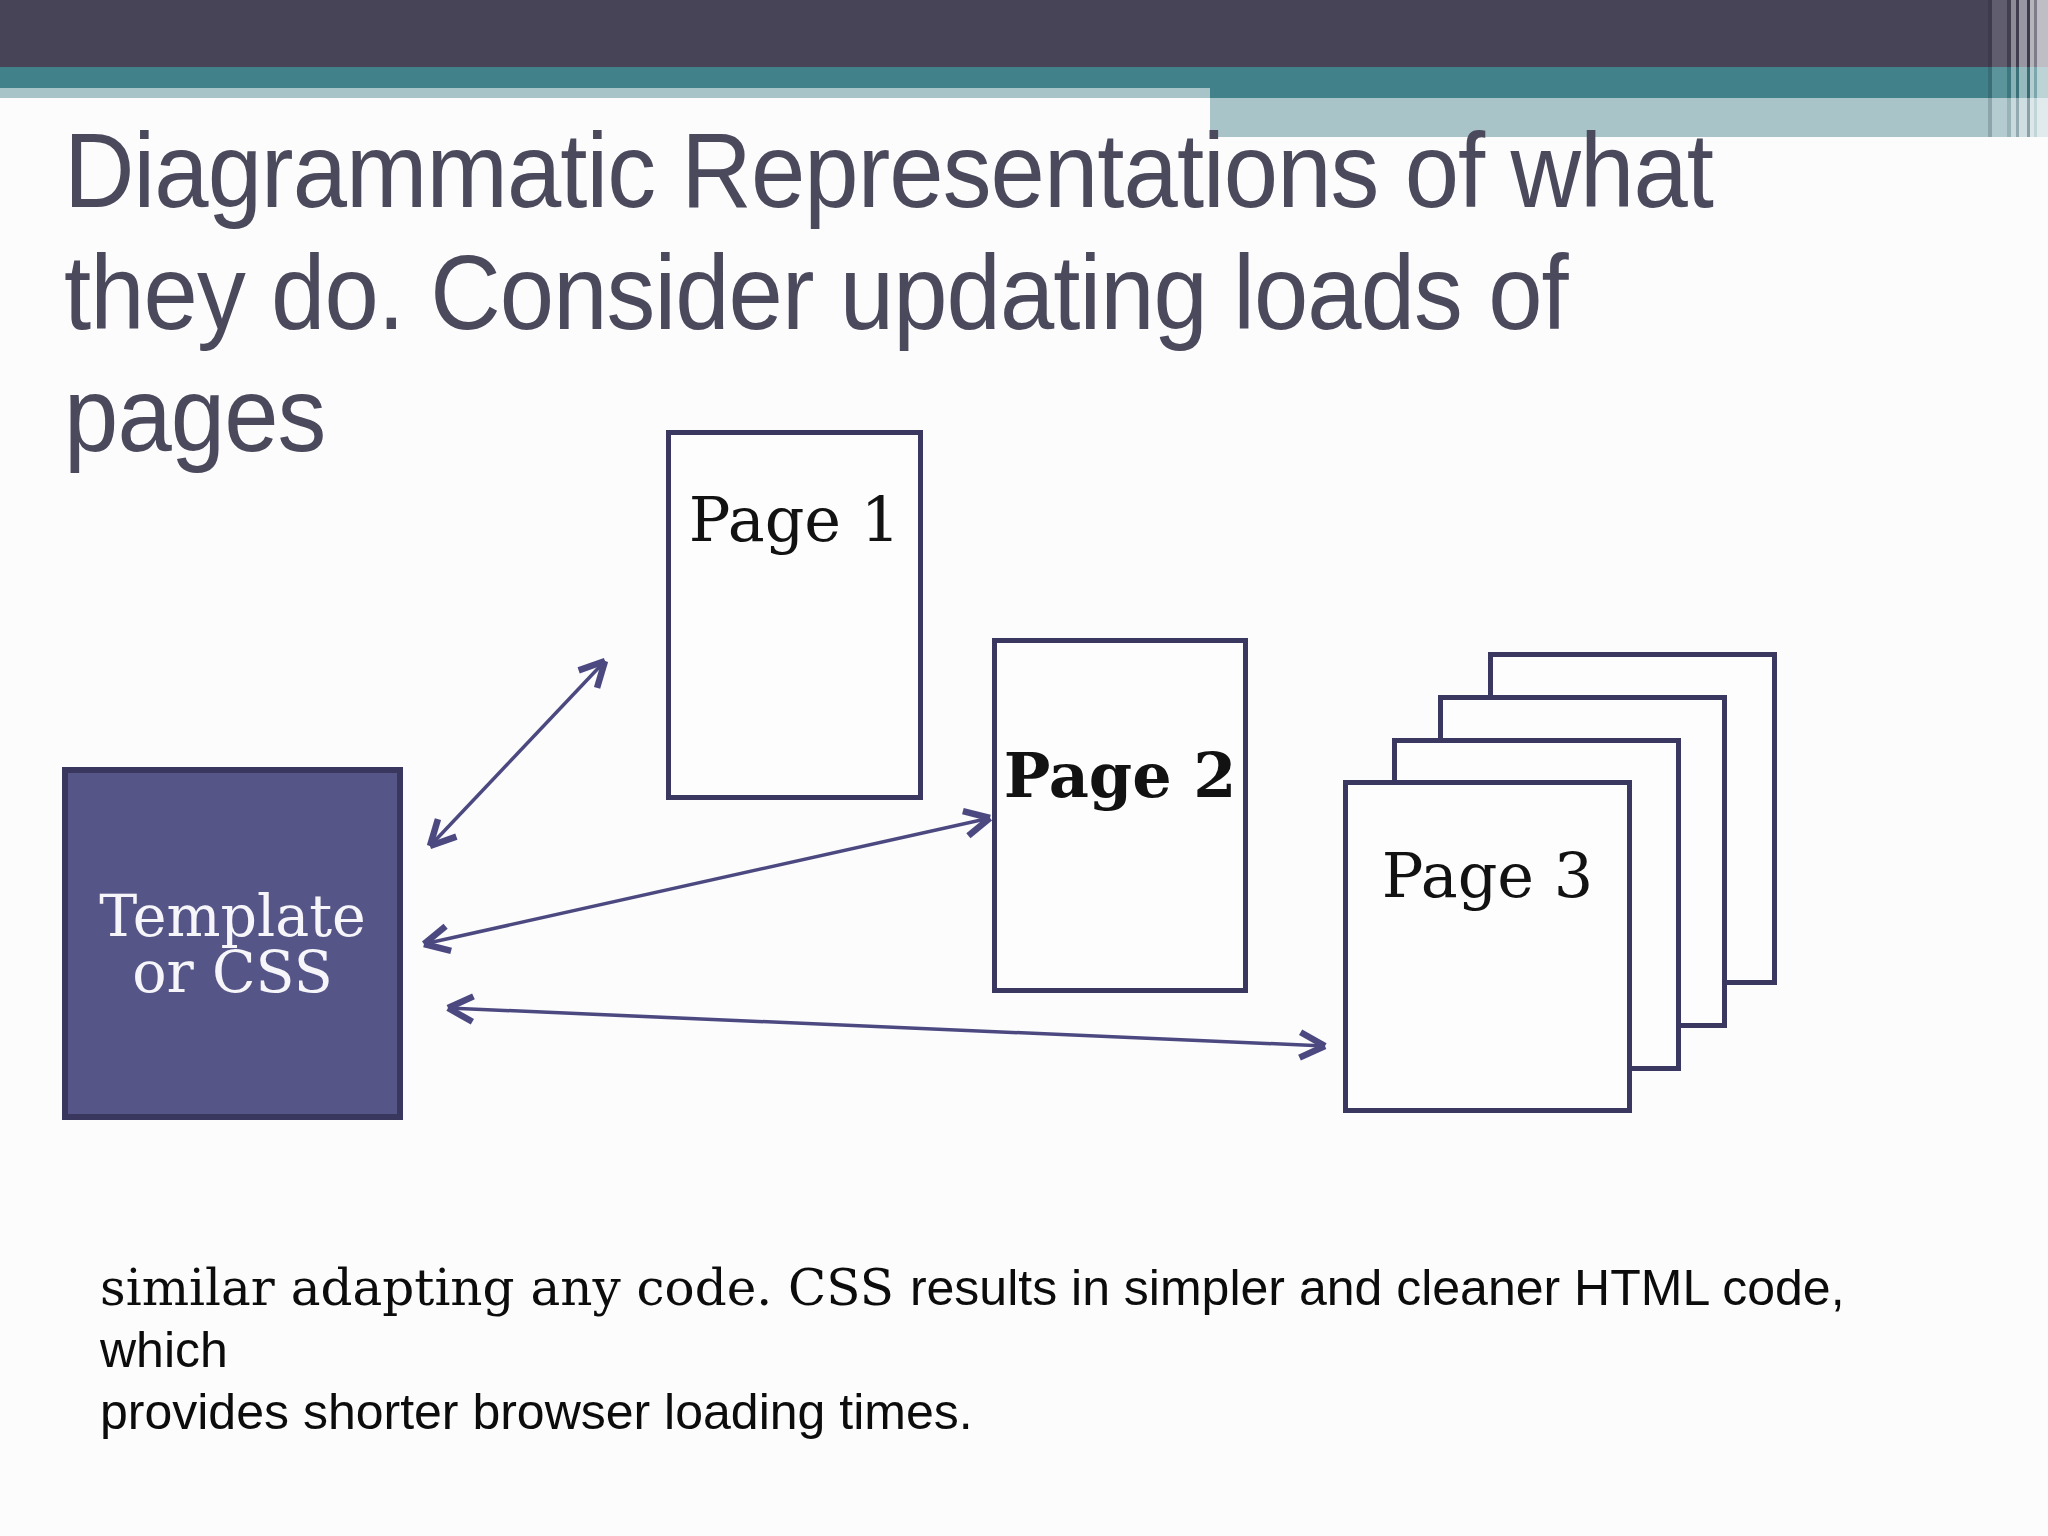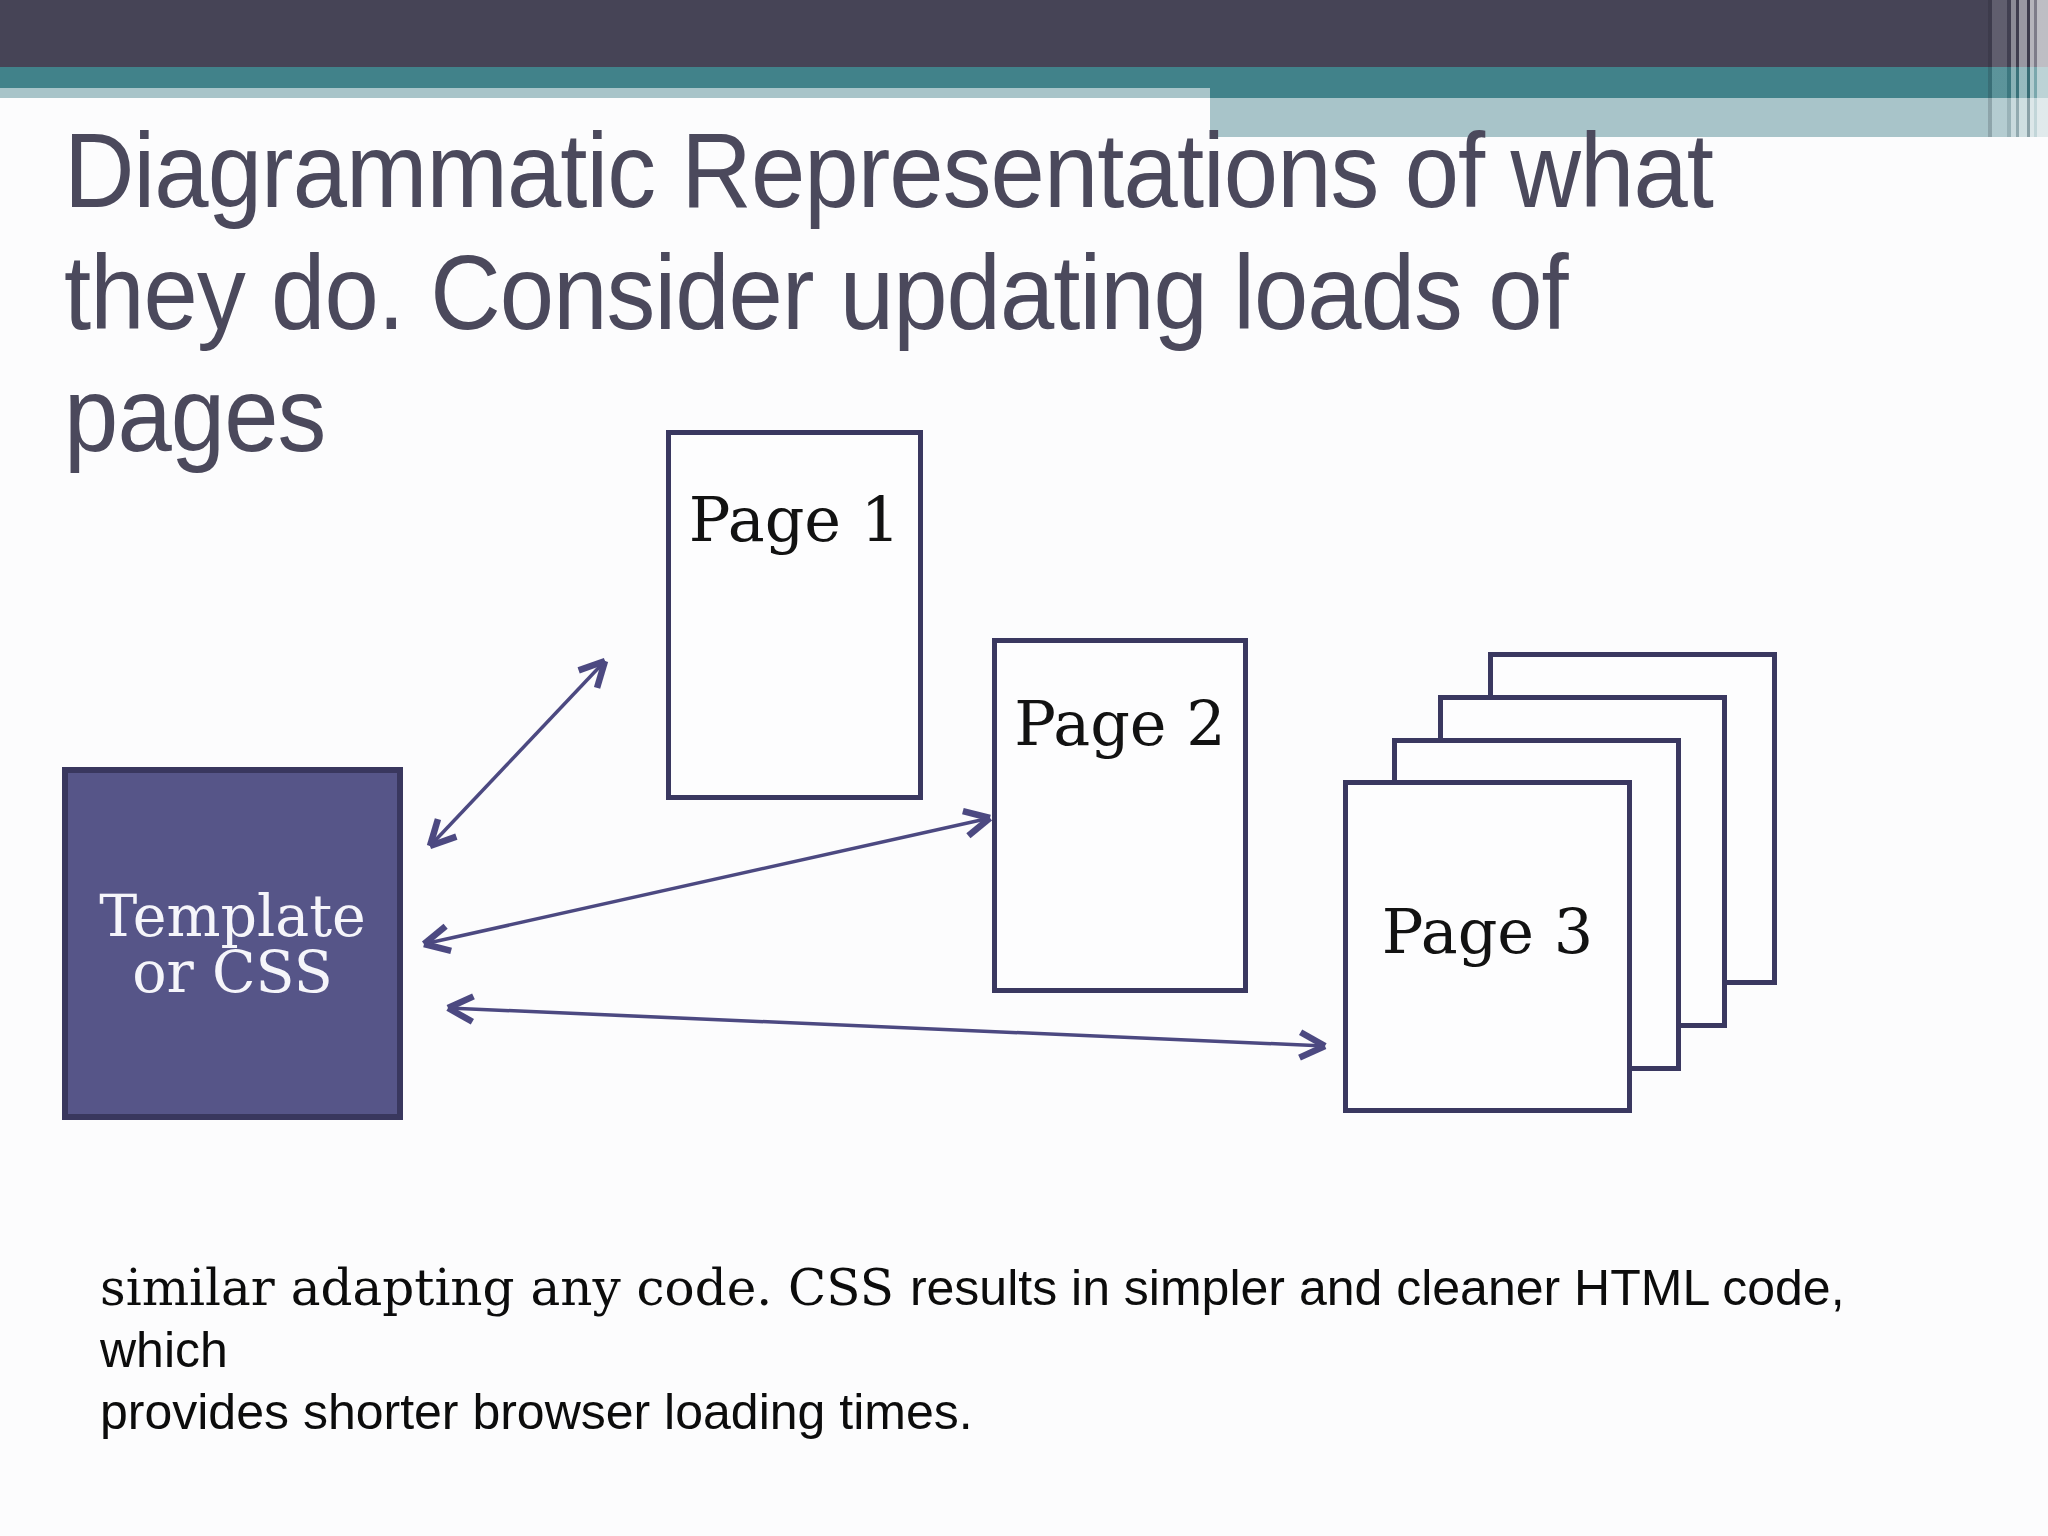--- a/index.html
+++ b/index.html
@@ -50,22 +50,22 @@
     font-family:"DejaVu Serif",serif;font-size:57px;line-height:56px;color:#f5f5fa;
     padding:0 24px;
   }
   .page-box{
     background:#fdfdfe;
     border:5px solid var(--page-border,#3a3860);
     text-align:center;
     font-family:"DejaVu Serif",serif;font-size:62px;line-height:74px;color:#121212;
   }
   .page-1{left:623px;top:430px;width:257px;height:370px;padding-top:48px;margin-left:43px;}
-  .page-2{left:992px;top:638px;width:256px;height:355px;padding-top:44px;}
-  .page-3{left:1343px;top:780px;width:289px;height:333px;padding-top:110px;}
+  .page-2{left:992px;top:638px;width:256px;height:355px;padding-top:96px;font-weight:bold;}
+  .page-3{left:1343px;top:780px;width:289px;height:333px;padding-top:54px;}
   .stack-sheet{width:289px;height:333px;background:#fdfdfe;border:5px solid var(--page-border,#3a3860);}
   .sheet-4{left:1488px;top:652px;}
   .sheet-3{left:1438px;top:695px;}
   .sheet-2{left:1392px;top:738px;}
   .arrows-layer{position:absolute;left:0;top:0;width:2048px;height:1536px;pointer-events:none;}
   
   .body-text{
     position:absolute;left:100px;top:1257px;width:1880px;
     font-size:50px;line-height:62px;color:var(--body-color,#0c0c0c);
   }

